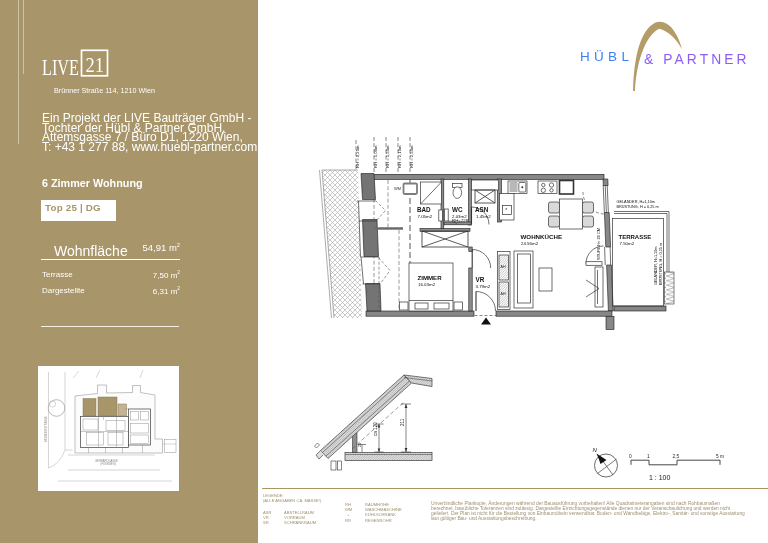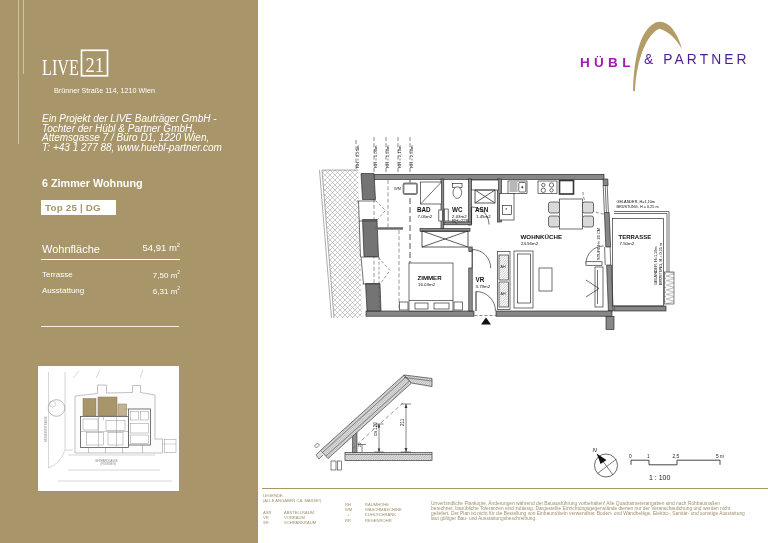--- a/index.html
+++ b/index.html
@@ -2,32 +2,32 @@
 <html><head>
 <meta charset="utf-8">
 <style>
   html,body{margin:0;padding:0;}
   body{width:768px;height:543px;position:relative;background:#fff;
        font-family:"Liberation Sans",sans-serif;overflow:hidden;}
   .abs{position:absolute;}
   #sidebar{left:0;top:0;width:258px;height:543px;background:#a89569;}
   .vline{position:absolute;width:1px;background:#cdc3a5;}
   #addr{left:42px;top:86px;font-size:7.2px;color:#fff;letter-spacing:0;padding-left:12px;}
-  #proj{left:42px;top:114px;font-size:10px;font-style:italic;color:#fff;line-height:9.7px;}
+  #proj{left:42px;top:114px;font-size:12px;color:#fff;line-height:9.7px;}
   #h2z{left:42px;top:177px;font-size:10.8px;font-weight:bold;color:#fff;}
-  #topbox{left:41px;top:200px;width:71px;height:15px;background:#fff;
+  #topbox{left:41px;top:200px;width:71px;height:21px;background:#fff;
           color:#a89569;font-size:9.8px;font-weight:bold;line-height:15px;
           padding-left:4px;letter-spacing:0.2px;}
-  .lbl{color:#fff;font-size:11px;}
+  .lbl{color:#fff;font-size:14px;margin-left:12px;}
   .lbl2{color:#fff;font-size:8px;}
   .val{color:#fff;position:absolute;text-align:right;}
   #sep{left:41px;top:259px;width:139px;height:1px;background:#fff;}
   
-  #huebl1{left:580px;top:55px;font-size:13.5px;font-weight:bold;color:#a21caf;letter-spacing:4.3px;}
-  #huebl2{left:644px;top:51.8px;font-size:13.8px;color:#4c1d95;letter-spacing:3.1px;}
+  #huebl1{left:580px;top:49px;font-size:13.5px;font-weight:normal;color:#3b82f6;letter-spacing:4.3px;}
+  #huebl2{left:644px;top:51.8px;font-size:13.8px;color:#8b5cf6;letter-spacing:3.1px;}
   sup{font-size:60%;}
 </style>
 </head>
 <body>
 <div id="sidebar" class="abs"></div>
 <div class="vline" style="left:18px;top:0;height:144px;"></div>
 <div class="vline" style="left:23px;top:0;height:74px;"></div>
 <svg class="abs" style="left:0;top:0;" width="200" height="110" viewBox="0 0 200 110">
   <text x="42" y="74.5" font-family="Liberation Serif,serif" font-size="23" fill="#fff" textLength="37" lengthAdjust="spacingAndGlyphs">LIVE</text>
   <rect x="81.5" y="50.3" width="26" height="25.5" fill="none" stroke="#fff" stroke-width="1.7"></rect>
@@ -39,21 +39,21 @@
 Attemsgasse 7 / Büro D1, 1220 Wien,<br>
 T: +43 1 277 88, www.huebl-partner.com</div>
 <div id="h2z" class="abs">6 Zimmer Wohnung</div>
 <div id="topbox" class="abs">Top 25 | DG</div>
 <div class="abs lbl" style="left:42px;top:243px;">Wohnfläche</div>
 <div class="val" style="left:120px;top:242px;width:60px;font-size:9.5px;">54,91 m<sup>2</sup></div>
 <div id="sep" class="abs"></div>
 <div class="abs" style="left:41px;top:326px;width:138px;height:1px;background:#f3efe2;"></div>
 <div class="abs lbl2" style="left:42px;top:270px;">Terrasse</div>
 <div class="val" style="left:120px;top:270px;width:60px;font-size:8px;">7,50 m<sup>2</sup></div>
-<div class="abs lbl2" style="left:42px;top:286px;">Ausstattung</div>
+<div class="abs lbl2" style="left:42px;top:286px;">Dargestellte</div>
 <div class="val" style="left:120px;top:286px;width:60px;font-size:8px;">6,31 m<sup>2</sup></div>
 <div id="huebl1" class="abs">HÜBL</div>
 <div id="huebl2" class="abs">&amp; PARTNER</div>
 
 <svg class="abs" style="left:0;top:0;" width="768" height="543" viewBox="0 0 768 543">
 <defs>
   <pattern id="xh" width="5" height="5" patternUnits="userSpaceOnUse">
     <path d="M0,5 L5,0 M0,0 L5,5" stroke="#9f9f9f" stroke-width="0.55" fill="none"></path>
   </pattern>
   <pattern id="dh" width="2.4" height="2.4" patternUnits="userSpaceOnUse">

